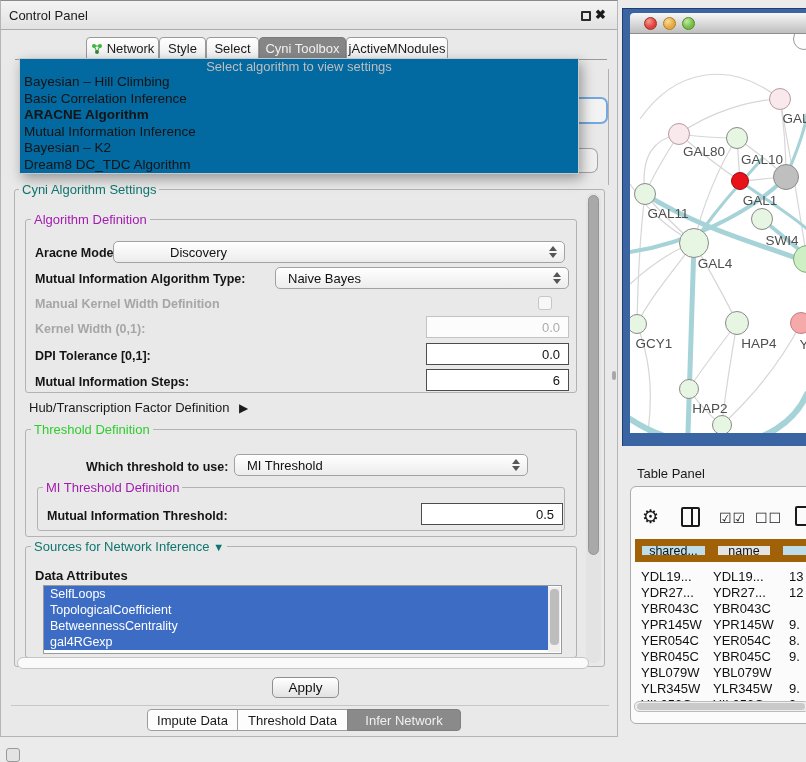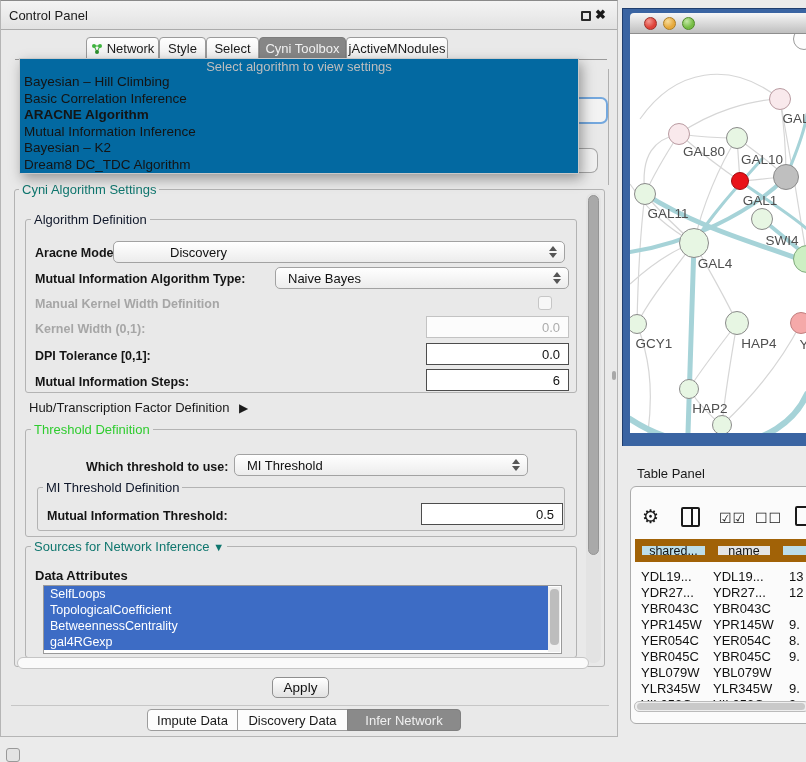--- a/index.html
+++ b/index.html
@@ -34,21 +34,21 @@
   
   .sliver-line { left:607px; top:68px; width:1px; height:116px; background:#AFAFAF; z-index:1; }
   .sliver-blue { left:578px; top:96px; width:29px; height:27px; border:2px solid #74A8DE; border-left:none;
                  border-radius:0 7px 7px 0; background:#F3F3F3; z-index:1; }
   .sliver-gray { left:570px; top:147px; width:27px; height:25px; border:1px solid #A5A5A5; border-left:none;
                  border-radius:0 7px 7px 0; background:#F1F1F1; z-index:1; }
 
   
   .grp { border:1px solid #B3B3B3; border-radius:3px; }
   .grp-title { background:#E9E9E9; padding:0 3px; font-size:13px; color:#0f766e; line-height:15px; }
-  .blue-t  { color:#0f172a; }
+  .blue-t  { color:#a21caf; }
   .green-t { color:#2FCC2F; }
 
   .lbl  { font-size:12.5px; font-weight:bold; color:#151515; }
   .lbl.dis { color:#A6A6A6; }
 
   .combo { height:22px; border:1px solid #A2A2A2; border-radius:5px;
            background:linear-gradient(#FFFFFF,#ECECEC);
            display:flex; align-items:center; font-size:13px; color:#111; }
   .combo .cval { padding-left:12px; flex:1; }
   .stepper { width:9px; margin-right:7px; display:flex; flex-direction:column; align-items:center; gap:2px; }
@@ -250,29 +250,29 @@
       <div class="li-sel">SelfLoops</div>
       <div class="li-sel">TopologicalCoefficient</div>
       <div class="li-sel">BetweennessCentrality</div>
       <div class="li-sel">gal4RGexp</div>
       <div class="vscroll-track"></div>
       <div class="vscroll-thumb"></div>
     </div>
 
     <div class="abs hscroll"></div>
 
-    <div class="abs btn" style="left:271px;top:676px;width:57px;">Apply</div>
+    <div class="abs btn" style="left:271px;top:676px;width:67px;">Apply</div>
 
     <div class="abs bottomline"></div>
 
     <div class="abs btab" style="left:146px;width:91px;border-radius:4px 0 0 4px;">
       <span>Impute Data</span>
     </div>
     <div class="abs btab" style="left:236px;width:111px;">
-      <span>Discovery Data</span>
+      <span>Threshold Data</span>
     </div>
     <div class="abs btab selected" style="left:346px;width:114px;border-radius:0 4px 4px 0;">
       <span>Infer Network</span>
     </div>
   </div>
 
   <div class="abs split-handle"></div>
 
   <div class="abs net-window">
     <div class="net-titlebar">

